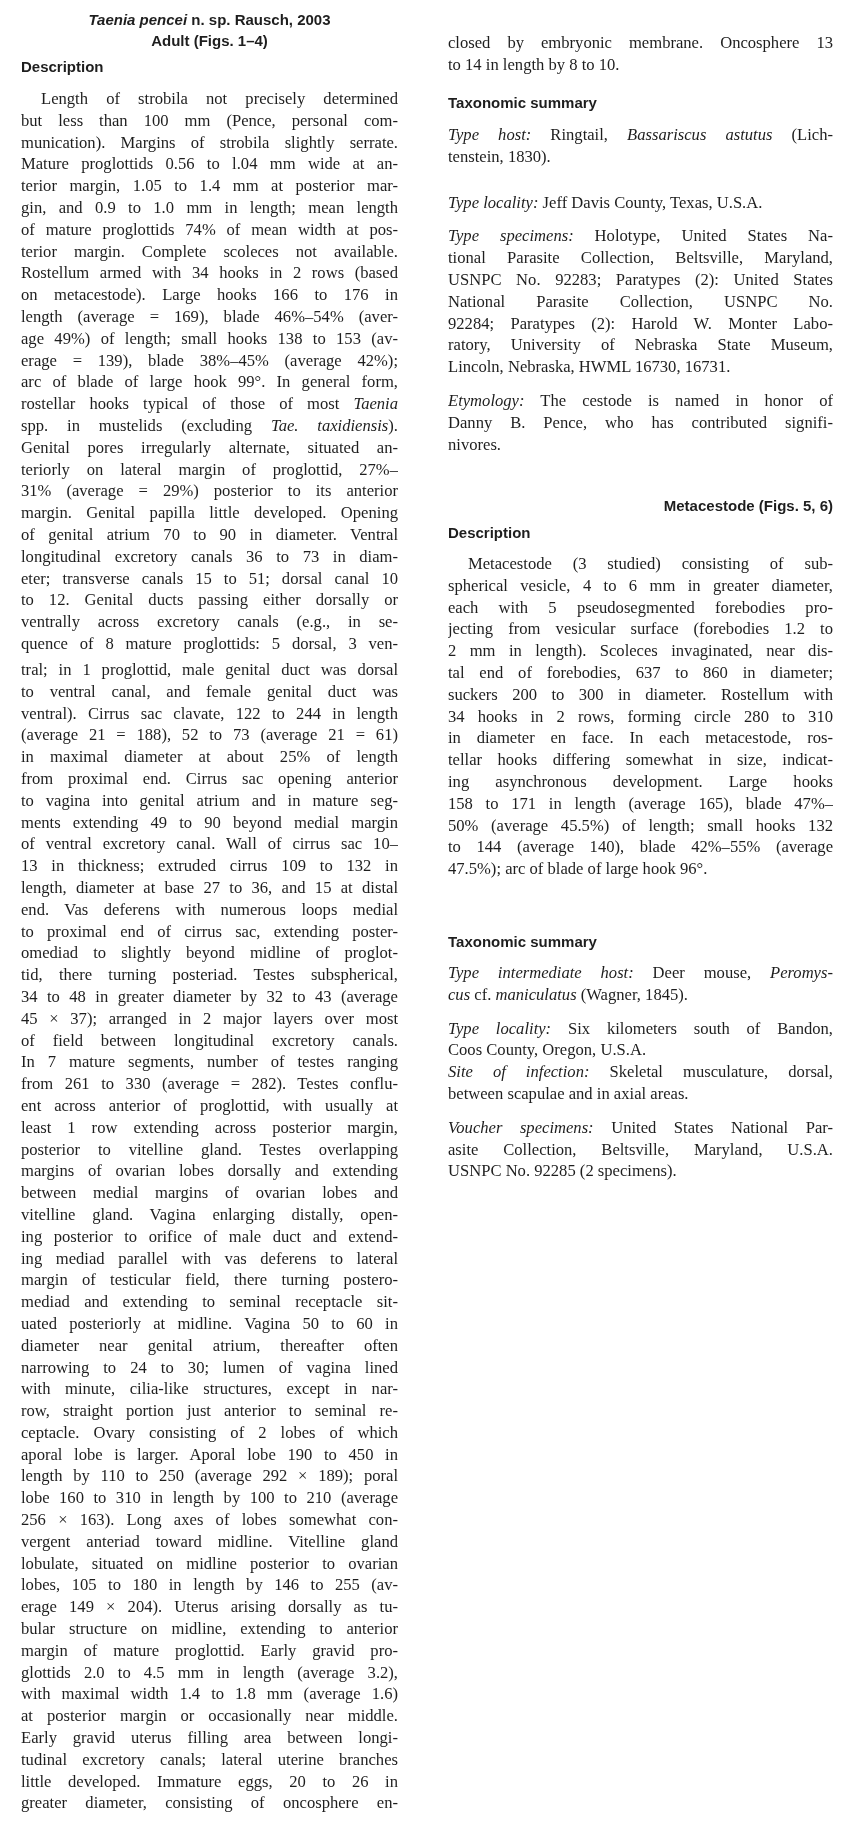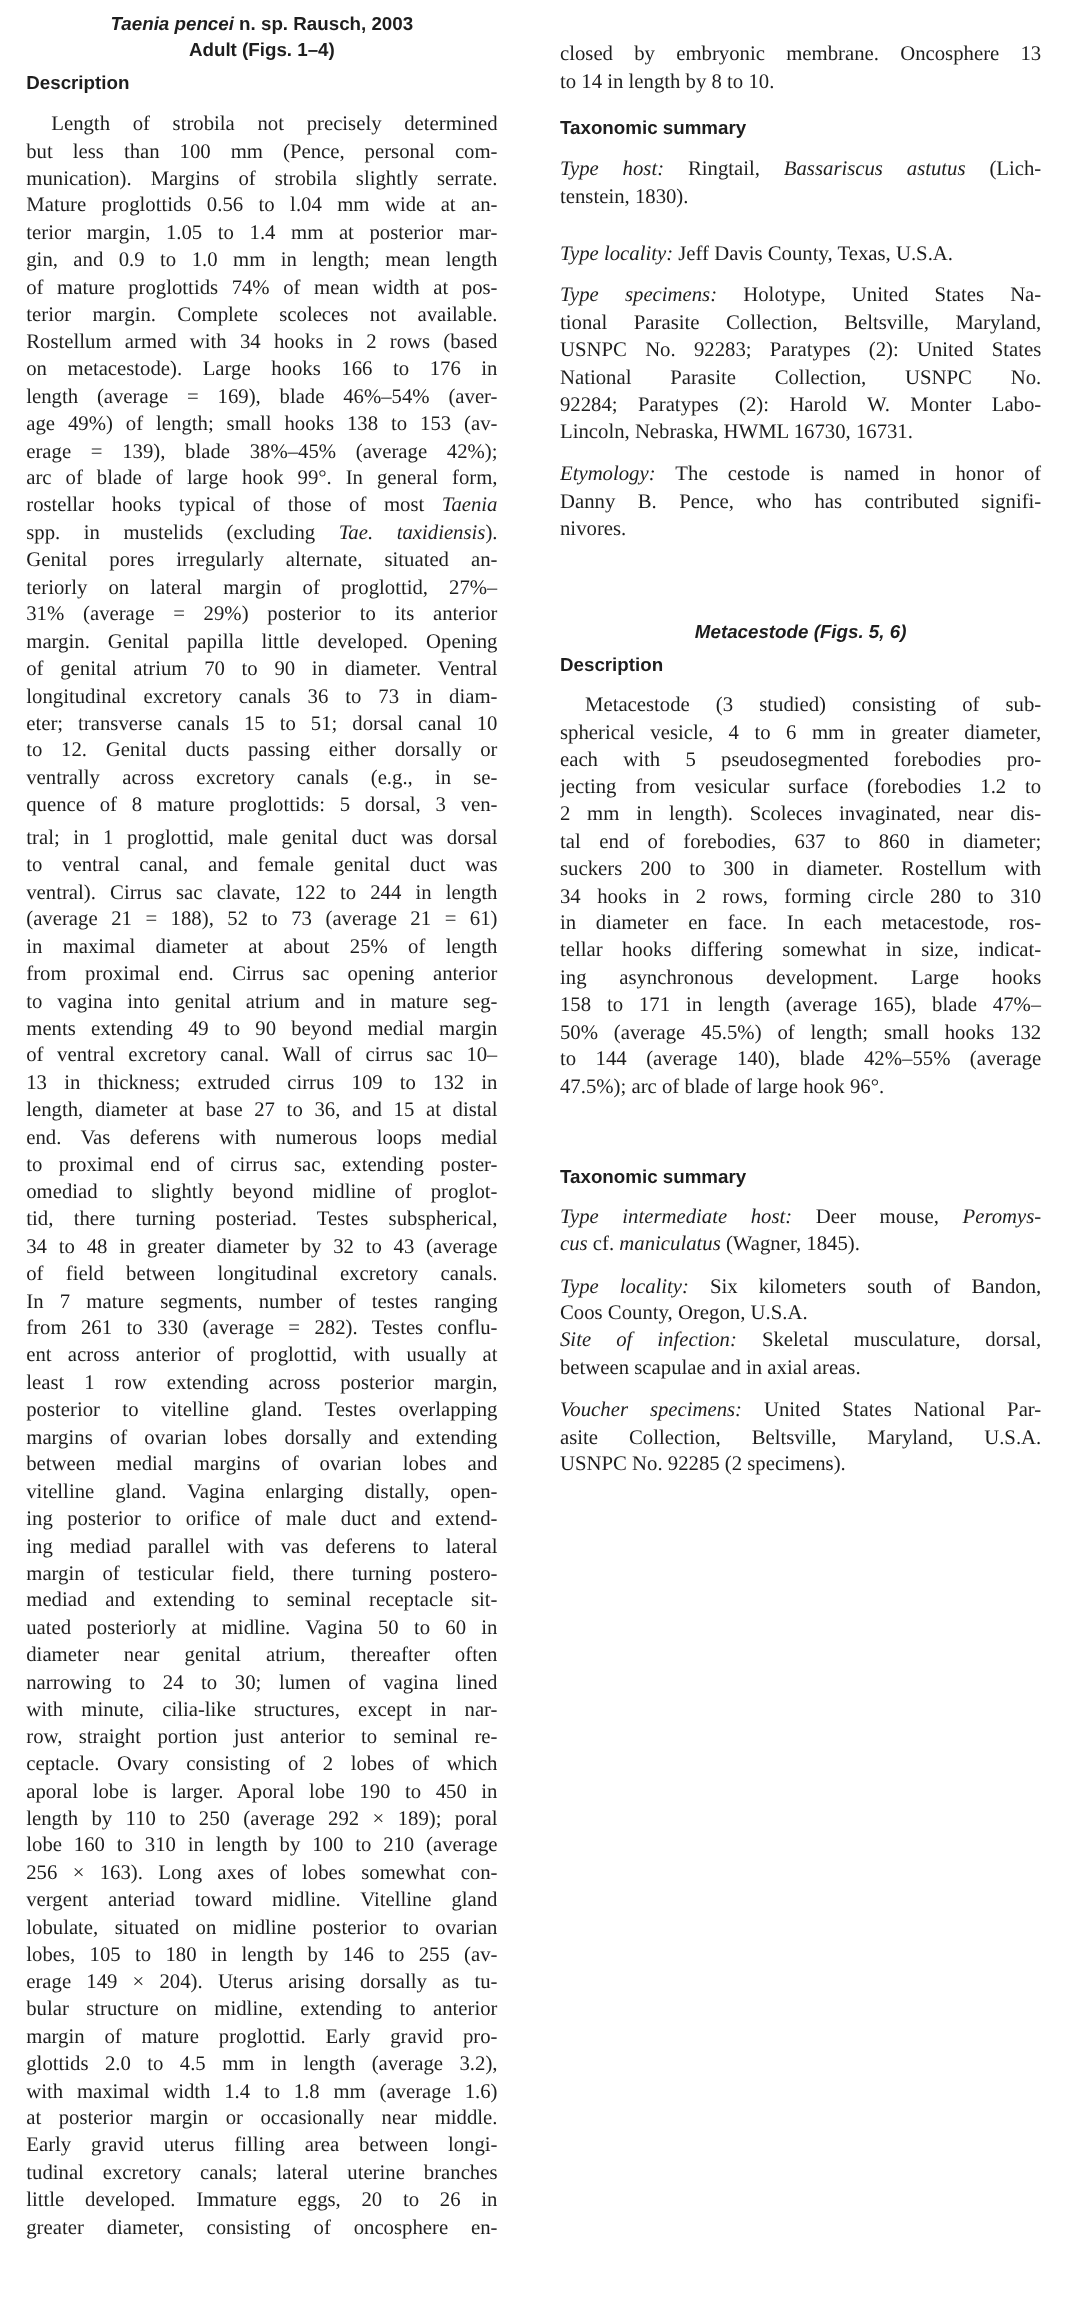--- a/index.html
+++ b/index.html
@@ -4,21 +4,21 @@
 <style>
   html, body { margin: 0; padding: 0; background: #ffffff; }
   body { width: 862px; height: 1846px; position: relative; overflow: hidden; color: #1e1e1e; }
   .col { position: absolute; top: 0; font-family: "Liberation Serif", "DejaVu Serif", serif; font-size: 16.6px; }
   .col-left { left: 21px; width: 377px; }
   .col-right { left: 448px; width: 385px; }
   .sans { font-family: "Liberation Sans", "DejaVu Sans", sans-serif; }
   .title-block { position: absolute; left: 0; width: 377px; text-align: center; font-weight: bold; font-size: 15px; line-height: 21px; top: 9px; }
   .title-block .it { font-style: italic; }
   .h2 { position: absolute; font-weight: bold; font-size: 15px; }
-  .h2-center { text-align: center; width: 100%; font-style: italic; }
+  .h2-center { text-align: right; width: 100%; }
   .lines { position: absolute; left: 0; width: 100%; }
   .line { display: block; height: 21.8px; line-height: 21.8px; white-space: nowrap; text-align: justify; text-align-last: justify; overflow: hidden; }
   .line.last { text-align-last: left; }
   .line.indent { padding-left: 20px; }
   .it { font-style: italic; }
 </style>
 </head>
 <body>
 
 <div class="col col-left">
@@ -65,20 +65,21 @@
       <span class="line"><span>to vagina into genital atrium and in mature seg-</span></span>
       <span class="line"><span>ments extending 49 to 90 beyond medial margin</span></span>
       <span class="line"><span>of ventral excretory canal. Wall of cirrus sac 10–</span></span>
       <span class="line"><span>13 in thickness; extruded cirrus 109 to 132 in</span></span>
       <span class="line"><span>length, diameter at base 27 to 36, and 15 at distal</span></span>
       <span class="line"><span>end. Vas deferens with numerous loops medial</span></span>
       <span class="line"><span>to proximal end of cirrus sac, extending poster-</span></span>
       <span class="line"><span>omediad to slightly beyond midline of proglot-</span></span>
       <span class="line"><span>tid, there turning posteriad. Testes subspherical,</span></span>
       <span class="line"><span>34 to 48 in greater diameter by 32 to 43 (average</span></span>
+      <span class="line"><span>45 × 37); arranged in 2 major layers over most</span></span>
       <span class="line"><span>of field between longitudinal excretory canals.</span></span>
       <span class="line"><span>In 7 mature segments, number of testes ranging</span></span>
       <span class="line"><span>from 261 to 330 (average = 282). Testes conflu-</span></span>
       <span class="line"><span>ent across anterior of proglottid, with usually at</span></span>
       <span class="line"><span>least 1 row extending across posterior margin,</span></span>
       <span class="line"><span>posterior to vitelline gland. Testes overlapping</span></span>
       <span class="line"><span>margins of ovarian lobes dorsally and extending</span></span>
       <span class="line"><span>between medial margins of ovarian lobes and</span></span>
       <span class="line"><span>vitelline gland. Vagina enlarging distally, open-</span></span>
       <span class="line"><span>ing posterior to orifice of male duct and extend-</span></span>
@@ -124,20 +125,21 @@
       </div>
       <div style="margin-top: 24px;">
         <span class="line last"><span class="it">Type locality:</span><span> Jeff Davis County, Texas, U.S.A.</span></span>
       </div>
       <div style="margin-top: 12px;">
         <span class="line"><span class="it">Type specimens:</span><span> Holotype, United States Na-</span></span>
         <span class="line"><span>tional Parasite Collection, Beltsville, Maryland,</span></span>
         <span class="line"><span>USNPC No. 92283; Paratypes (2): United States</span></span>
         <span class="line"><span>National Parasite Collection, USNPC No.</span></span>
         <span class="line"><span>92284; Paratypes (2): Harold W. Monter Labo-</span></span>
+        <span class="line"><span>ratory, University of Nebraska State Museum,</span></span>
         <span class="line last"><span>Lincoln, Nebraska, HWML 16730, 16731.</span></span>
       </div>
       <div style="margin-top: 12px;">
         <span class="line"><span class="it">Etymology:</span><span> The cestode is named in honor of</span></span>
         <span class="line"><span>Danny B. Pence, who has contributed signifi-</span></span>
         <span class="line last"><span>nivores.</span></span>
       </div>
     </div>
 
   <div class="h2 sans h2-center" style="top:497px;">Metacestode (Figs. 5, 6)</div>

